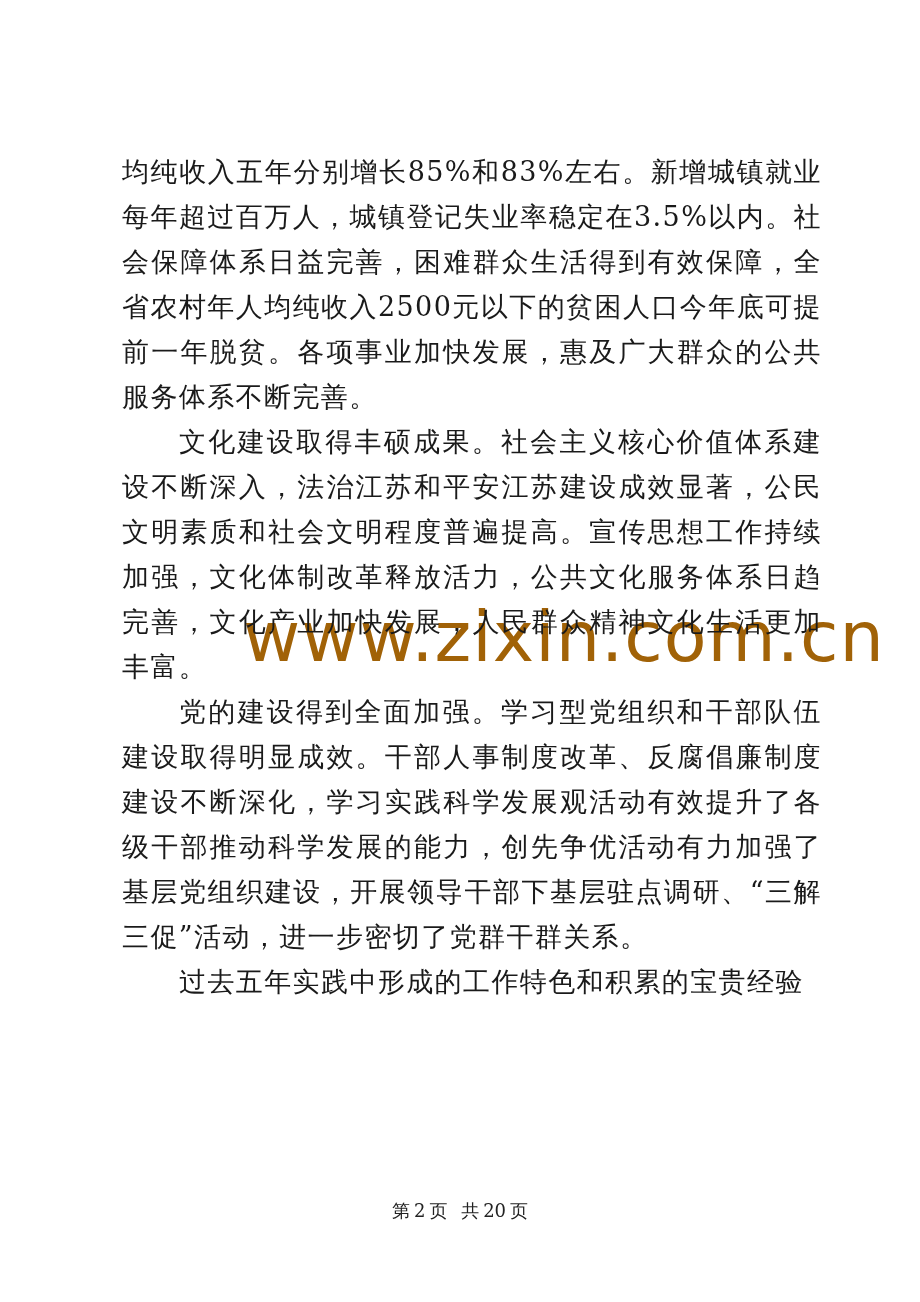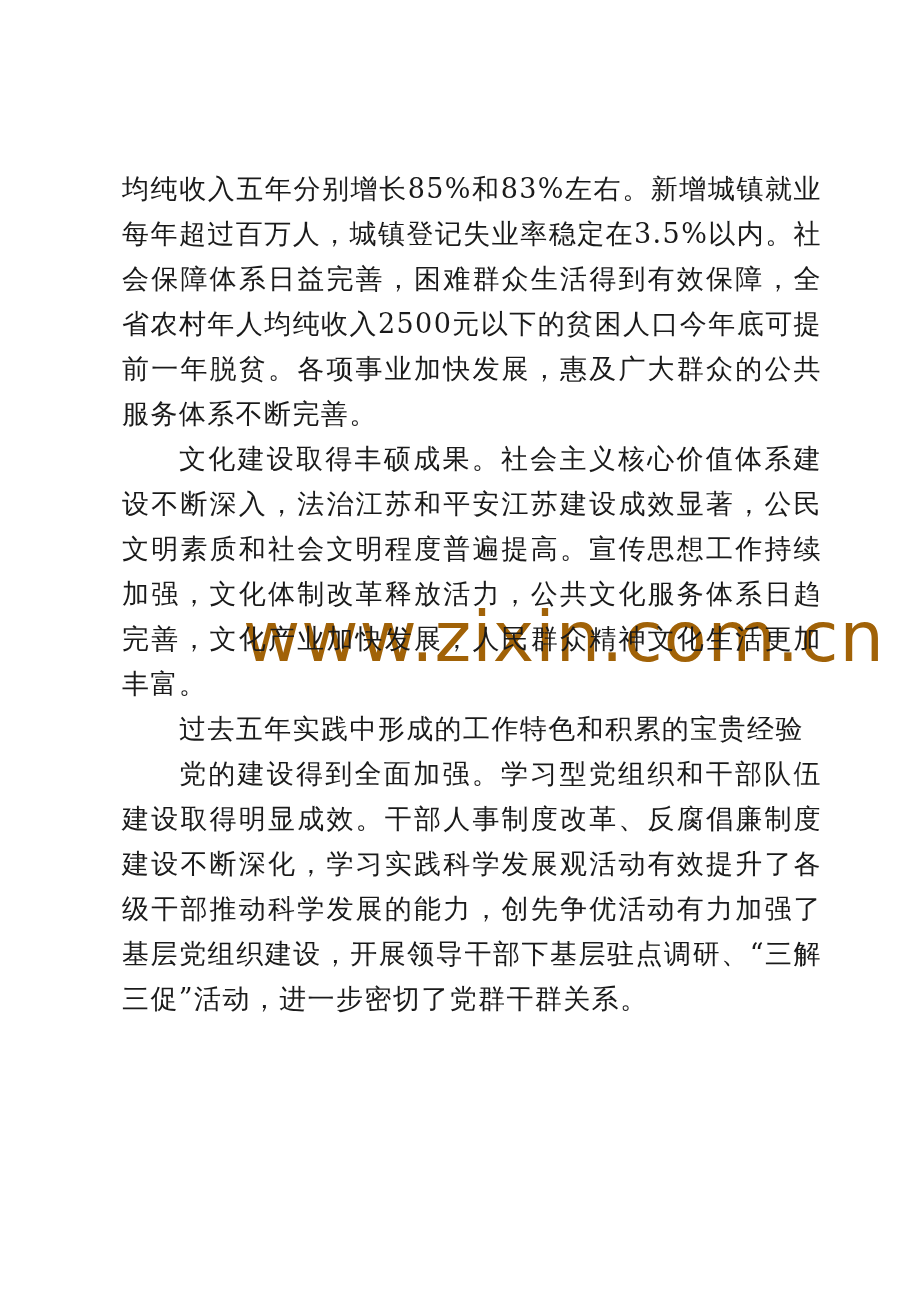--- a/index.html
+++ b/index.html
@@ -32,21 +32,21 @@
       font-weight: 400;
       color: #a16207;
       letter-spacing: 1px;
       white-space: nowrap;
       z-index: 0;
       user-select: none;
     }
     .body-text {
       position: absolute;
       left: 122px;
-      top: 166px;
+      top: 149px;
       width: 700px;
       z-index: 1;
     }
     .para {
       margin: 0;
       font-size: 27px;
       line-height: 45px;
       letter-spacing: 1.4px;
       text-align: justify;
       text-align-last: left;
@@ -71,18 +71,22 @@
 </head>
 <body>
 
 <div class="page">
 
   <div class="watermark">www.zixin.com.cn</div>
 
   <div class="body-text">
     <p class="para">均纯收入五年分别增长85%和83%左右。新增城镇就业每年超过百万人，城镇登记失业率稳定在3.5%以内。社会保障体系日益完善，困难群众生活得到有效保障，全省农村年人均纯收入2500元以下的贫困人口今年底可提前一年脱贫。各项事业加快发展，惠及广大群众的公共服务体系不断完善。</p>
     <p class="para indent">文化建设取得丰硕成果。社会主义核心价值体系建设不断深入，法治江苏和平安江苏建设成效显著，公民文明素质和社会文明程度普遍提高。宣传思想工作持续加强，文化体制改革释放活力，公共文化服务体系日趋完善，文化产业加快发展，人民群众精神文化生活更加丰富。</p>
+    <p class="para indent">党的建设得到全面加强。学习型党组织和干部队伍建设取得明显成效。干部人事制度改革、反腐倡廉制度建设不断深化，学习实践科学发展观活动有效提升了各级干部推动科学发展的能力，创先争优活动有力加强了基层党组织建设，开展领导干部下基层驻点调研、“三解三促”活动，进一步密切了党群干群关系。</p>
     <p class="para indent">过去五年实践中形成的工作特色和积累的宝贵经验</p>
-    <p class="para indent">党的建设得到全面加强。学习型党组织和干部队伍建设取得明显成效。干部人事制度改革、反腐倡廉制度建设不断深化，学习实践科学发展观活动有效提升了各级干部推动科学发展的能力，创先争优活动有力加强了基层党组织建设，开展领导干部下基层驻点调研、“三解三促”活动，进一步密切了党群干群关系。</p>
   </div>
 
+  <div class="footer">
+    <span><span>第</span><span>2</span><span>页</span></span>
+    <span><span>共</span><span>20</span><span>页</span></span>
+  </div>
 
 </div>
 
 </body></html>

